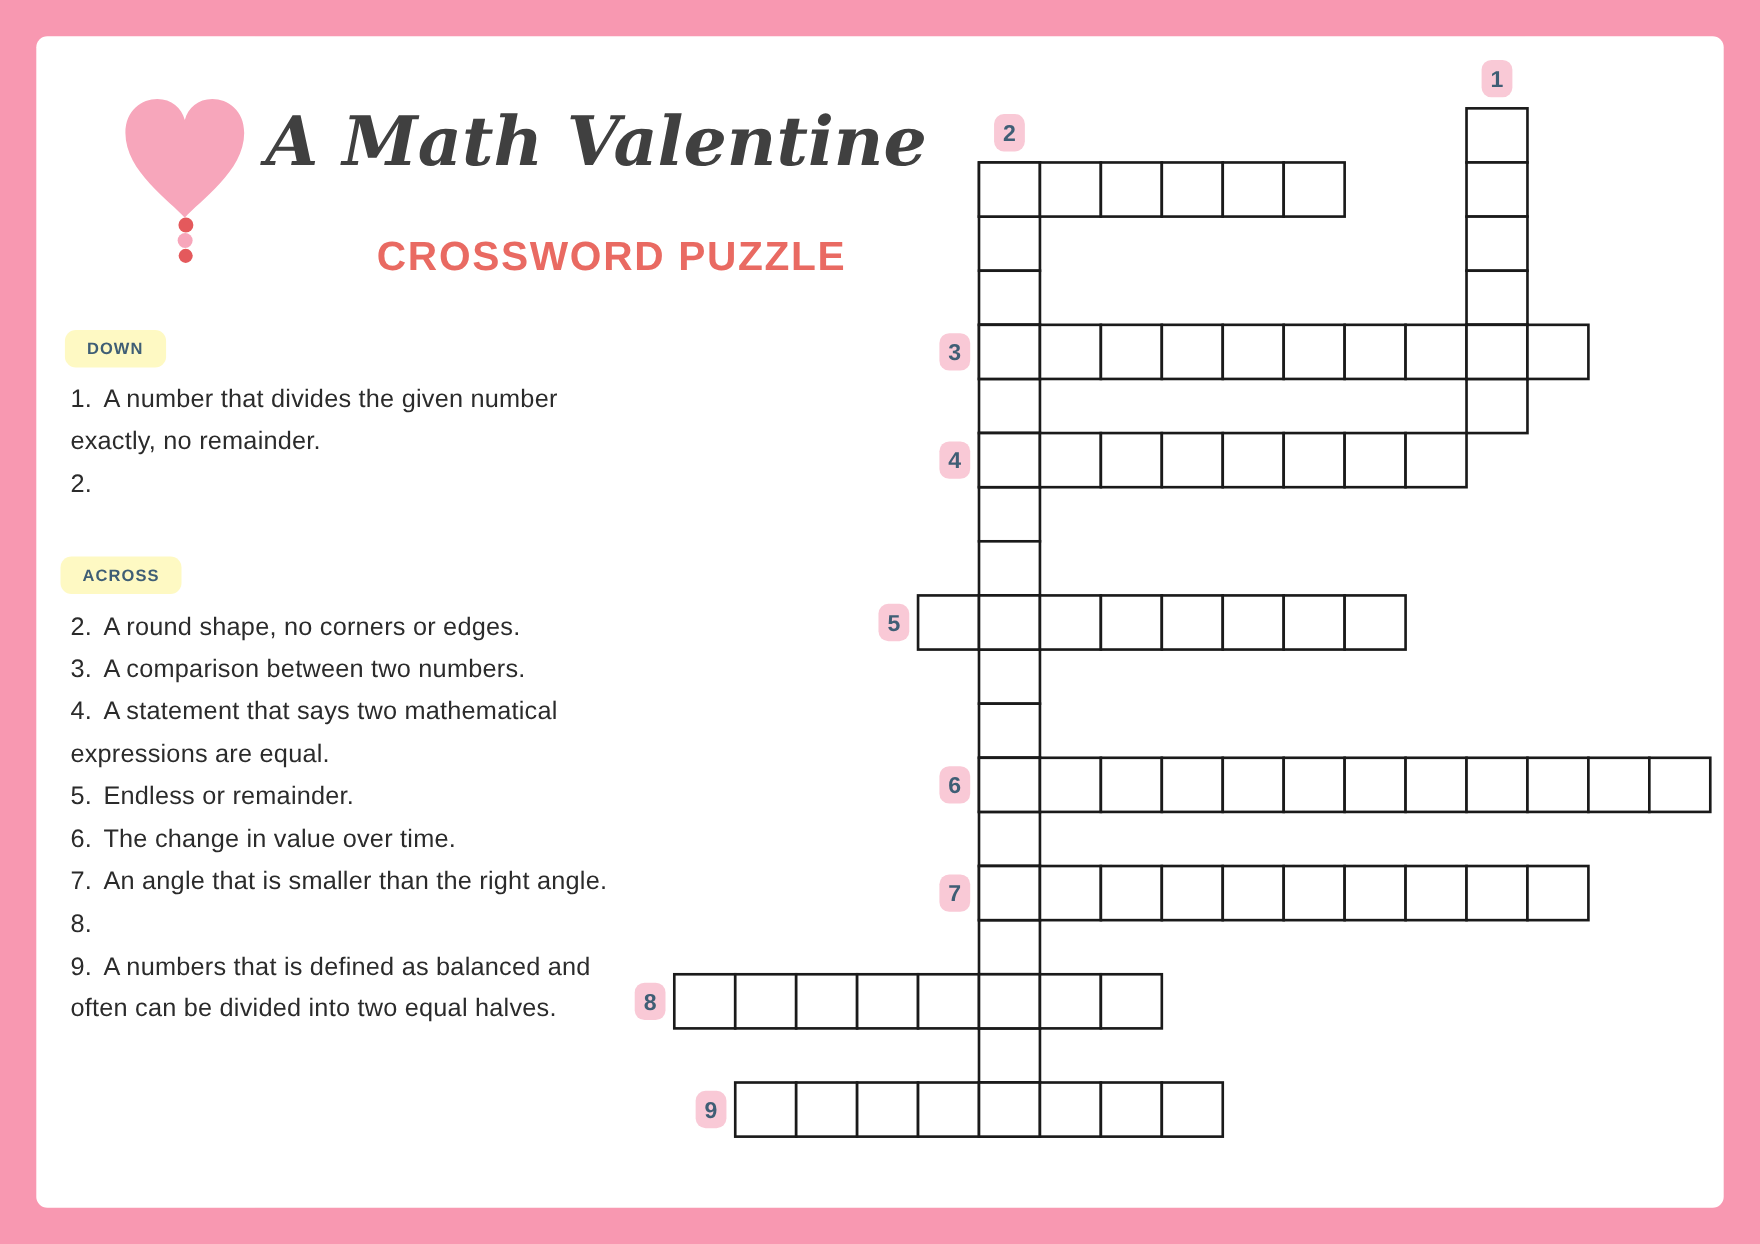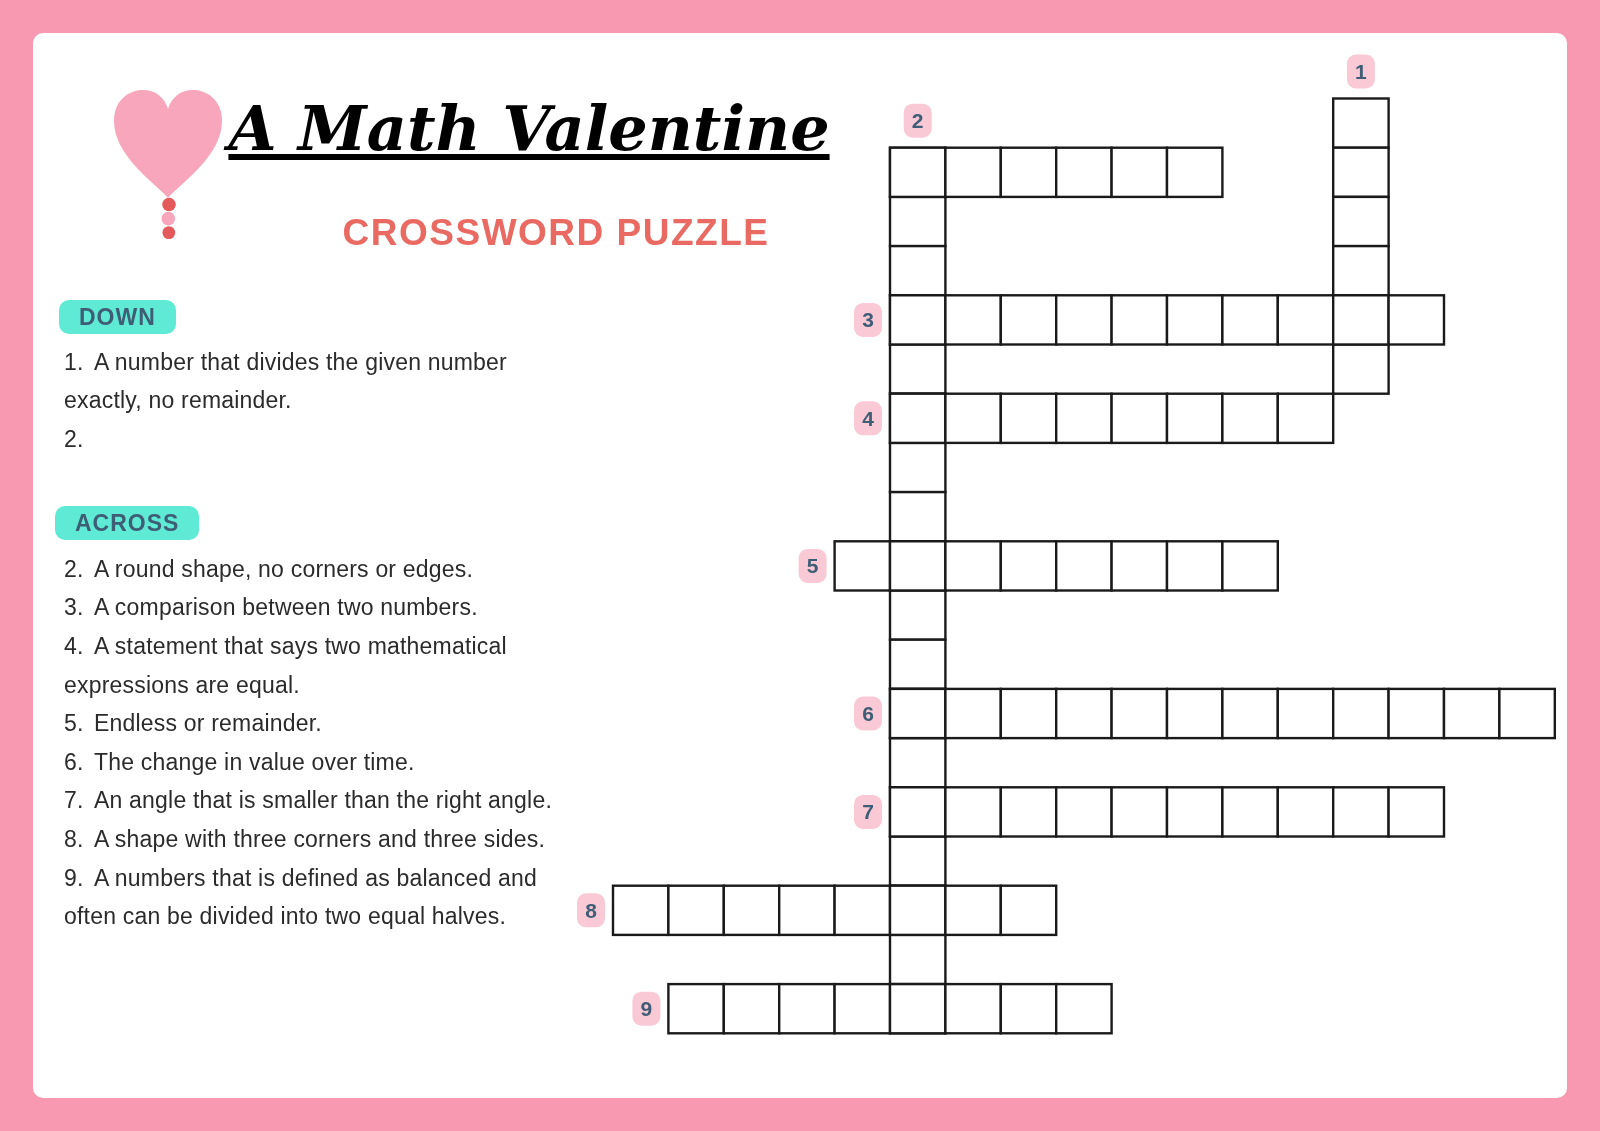--- a/index.html
+++ b/index.html
@@ -7,34 +7,34 @@
     position:relative; width:1600px; height:1131px;
     background:#F898B1; overflow:hidden;
     font-family:"Liberation Sans", sans-serif;
   }
   .panel {
     position:absolute; left:33px; top:33px; right:33px; bottom:33px;
     background:#ffffff; border-radius:10px;
   }
   .heart-wrap { position:absolute; left:108px; top:88px; width:120px; height:160px; }
   .title {
-    position:absolute; left:529px; top:92px; transform:translateX(-50%);
+    position:absolute; left:542px; top:92px; transform:translateX(-50%);
     font-family:"DejaVu Serif", serif; font-style:italic; font-weight:600;
-    font-size:62px; color:#000000; white-space:nowrap;text-decoration:underline;
+    font-size:62px; color:#404040; white-space:nowrap;
   }
   .subtitle {
     position:absolute; left:556px; top:212px; transform:translateX(-50%);
     font-size:37px; font-weight:bold; letter-spacing:1.5px;
     color:#E96A62; white-space:nowrap;
   }
   .pill {
     position:absolute; height:34px; padding:0 20px;
-    background:#5eead4; color:#3F5E75; border-radius:10px;
+    background:#fef9c3; color:#3F5E75; border-radius:10px;
     display:flex; align-items:center;
-    font-size:23px; font-weight:bold; letter-spacing:1px;
+    font-size:15px; font-weight:bold; letter-spacing:1px;
   }
   #down-pill   { left:59px; top:300px; }
   #across-pill { left:55px; top:506px; }
   .clues { position:absolute; left:64px; width:560px; }
   #down-clues   { top:343px; }
   #across-clues { top:550px; }
   .clue-line {
     display:flex; align-items:center; height:38.6px;
     font-size:23px; color:#2b2b2b; letter-spacing:0.2px; white-space:nowrap;
   }
@@ -103,21 +103,20 @@
       <div class="clue-line">
         <span class="clue-num">6.</span>
         <span>The change in value over time.</span>
       </div>
       <div class="clue-line">
         <span class="clue-num">7.</span>
         <span>An angle that is smaller than the right angle.</span>
       </div>
       <div class="clue-line">
         <span class="clue-num">8.</span>
-        <span>A shape with three corners and three sides.</span>
       </div>
       <div class="clue-line">
         <span class="clue-num">9.</span>
         <span>A numbers that is defined as balanced and</span>
       </div>
       <div class="clue-line cont">
         <span>often can be divided into two equal halves.</span>
       </div>
     </div>
 

